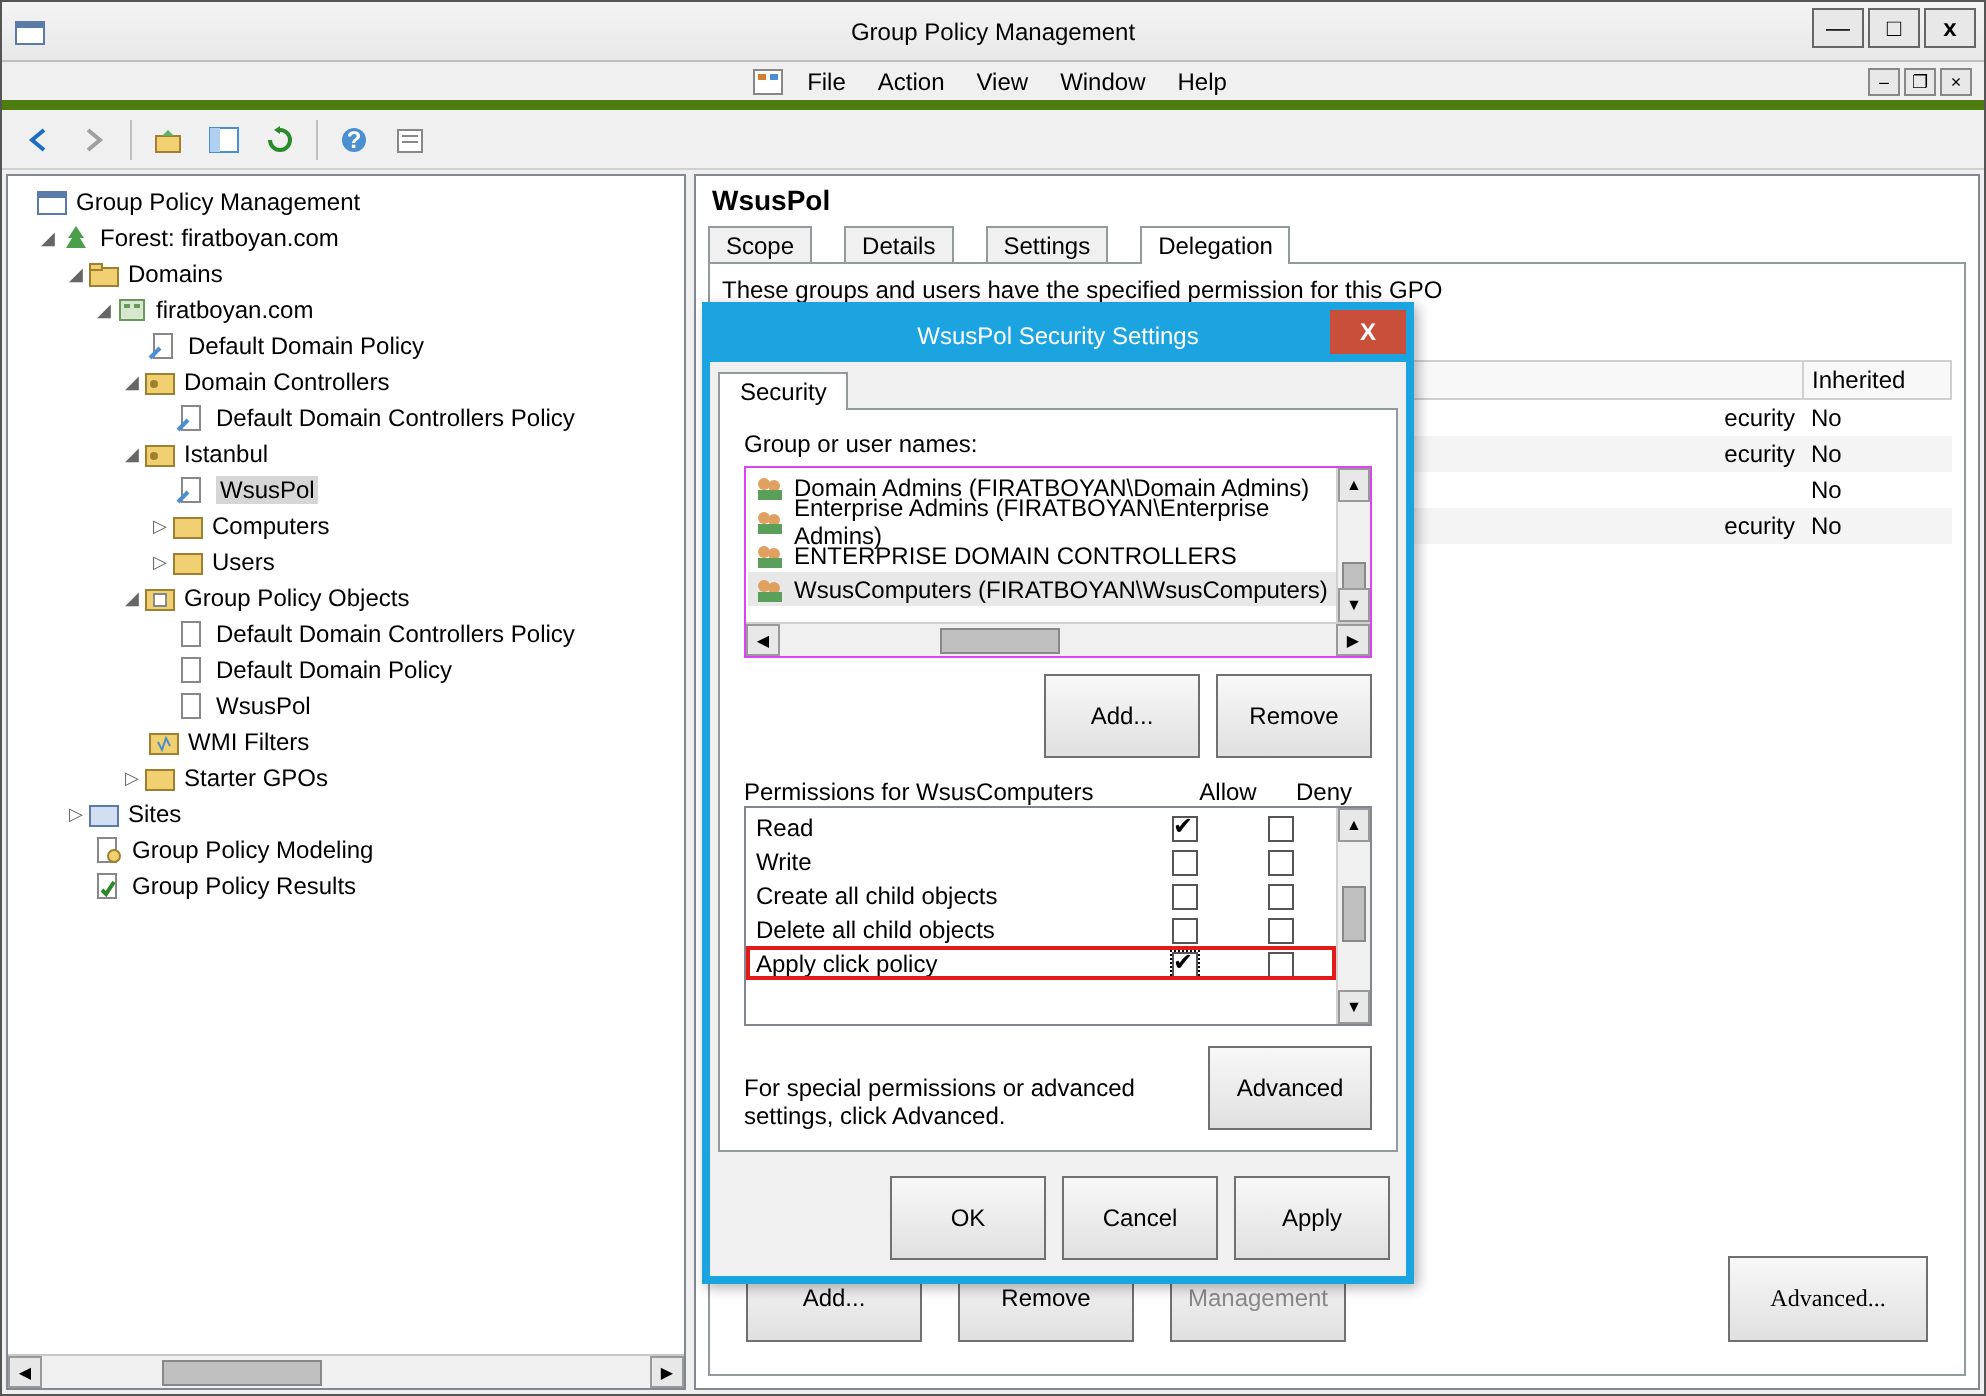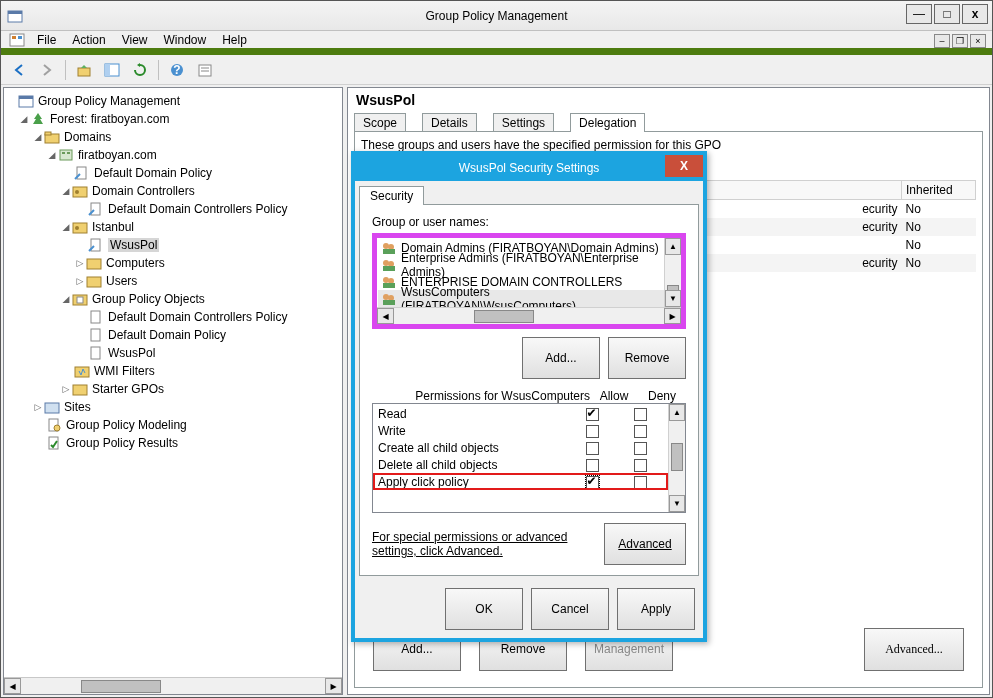--- a/index.html
+++ b/index.html
@@ -4,21 +4,21 @@
 <style>
 * { box-sizing: border-box; font-family: "Segoe UI", Tahoma, sans-serif; font-size: 12px; }
 body { margin: 0; background: #fff; }
 .window { width: 993px; height: 698px; border: 1px solid #555; background: #f0f0f0; position: relative; overflow: hidden; }
 .titlebar { height: 30px; background: linear-gradient(#f4f4f4,#e8e8e8); border-bottom: 1px solid #c0c0c0; display: flex; align-items: center; position: relative; }
 .titlebar-icon { width: 16px; height: 16px; margin: 0 6px; }
 .titlebar-title { position: absolute; left: 0; right: 0; text-align: center; font-size: 12px; }
 .win-btns { position: absolute; right: 4px; top: 3px; display: flex; gap: 2px; }
 .win-btn { width: 26px; height: 20px; border: 1px solid #666; background: #e8e8e8; display: flex; align-items: center; justify-content: center; font-size: 12px; font-family: Arial; }
 .win-btn.close { font-weight: bold; }
-.menubar { height: 24px; background: #f0f0f0; border-bottom: 7px solid #4d7c0f; display: flex; align-items: center; padding: 0 4px; position: relative; }
+.menubar { height: 24px; background: #f0f0f0; border-bottom: 5px solid #4d7c0f; display: flex; align-items: center; padding: 0 4px; position: relative; justify-content: center; }
 .menu-icon { width: 16px; height: 16px; margin: 0 4px; }
 .menu-item { padding: 2px 8px; }
 .mdi-btns { position: absolute; right: 6px; top: 3px; display: flex; gap: 2px; }
 .mdi-btn { width: 16px; height: 14px; border: 1px solid #888; background: #e8e8e8; font-size: 9px; display:flex; align-items:center; justify-content:center; }
 .toolbar { height: 30px; background: #f0f0f0; border-bottom: 1px solid #d0d0d0; display: flex; align-items: center; padding: 0 6px; gap: 4px; }
 .tb-btn { width: 24px; height: 24px; display: flex; align-items: center; justify-content: center; }
 .tb-sep { width: 1px; height: 20px; background: #c0c0c0; margin: 0 2px; }
 .content { display: flex; height: calc(100% - 84px); }
 .tree-pane { width: 340px; background: #fff; border: 1px solid #828790; margin: 2px; overflow: auto; padding: 4px 0; position:relative; }
 .tree-pane .hscroll { position:absolute; bottom:0; left:0; right:0; height:17px; background:#f0f0f0; border-top:1px solid #c8c8c8; display:flex; }
@@ -46,48 +46,48 @@
 .btn.disabled { color:#888; }
 .btn.wide { min-width:100px;font-family:Liberation Serif, serif; }
 
 .dialog { position:absolute; left:350px; top:150px; width:356px; border:4px solid #1ca4e0; background:#f0f0f0; box-shadow:2px 2px 6px rgba(0,0,0,0.3); z-index:10; }
 .dialog-title { height:26px; background:#1ca4e0; color:#fff; display:flex; align-items:center; justify-content:center; font-size:12px; position:relative; }
 .dialog-close { position:absolute; right:0; top:0; width:38px; height:22px; background:#c94f3a; color:#fff; display:flex; align-items:center; justify-content:center; font-weight:bold; }
 .dialog-body { padding:4px; }
 .dlg-tab { display:flex; }
 .dlg-tab span { border:1px solid #919b9c; border-bottom:none; padding:2px 10px; background:#fff; position:relative; top:1px; }
 .dlg-page { border:1px solid #919b9c; background:#fff; padding:10px 12px; }
-.groupbox { border:5px solid #d946ef; height:96px; position:relative; }
+.groupbox { border:1px solid #d946ef; height:96px; position:relative; }
 .gb-list { position:absolute; left:1px; top:1px; right:17px; bottom:17px; overflow:hidden; }
 .gb-row { display:flex; align-items:center; height:17px; padding:0 3px; }
 .gb-row .usricon { width:16px; height:14px; margin-right:4px; }
 .gb-row.sel { background:#e8e8e8; }
 .gb-scroll-v { position:absolute; right:0; top:0; width:17px; bottom:17px; background:#f0f0f0; border-left:1px solid #d0d0d0; }
 .gb-scroll-v .arrow { height:17px; border:1px solid #999; background:#e8e8e8; display:flex; align-items:center; justify-content:center; font-size:8px; }
 .gb-scroll-v .thumb { height:20px; background:#c0c0c0; border:1px solid #888; margin:30px 2px 0 2px; }
 .gb-hscroll { position:absolute; left:0; right:0; bottom:0; height:17px; background:#f0f0f0; border-top:1px solid #d0d0d0; display:flex; }
 .gb-hscroll .arrow { width:17px; border:1px solid #999; background:#e8e8e8; display:flex; align-items:center; justify-content:center; font-size:8px; }
 .gb-hscroll .track { flex:1; position:relative; }
 .gb-hscroll .thumb { position:absolute; left:80px; top:2px; width:60px; height:13px; background:#c0c0c0; border:1px solid #888; }
 .dlg-btn-row { display:flex; gap:8px; justify-content:flex-end; margin:8px 0 10px 0; }
 .perm-head { display:flex; }
-.perm-head .lbl { flex:1;text-align:right; }
+.perm-head .lbl { flex:1; }
 .perm-head .col { width:48px; text-align:center; }
 .perm-table { border:1px solid #828790; height:110px; position:relative; }
 .perm-body { position:absolute; left:1px; top:1px; right:17px; bottom:1px; }
 .perm-row { display:flex; align-items:center; height:17px; padding:0 4px; }
 .perm-row .plabel { flex:1; }
 .perm-row .pchk { width:48px; text-align:center; }
 .chk { width:13px; height:13px; border:1px solid #555; display:inline-block; background:#fff; vertical-align:middle; position:relative; }
 .chk.checked::after { content:"✔"; position:absolute; left:0; top:-3px; font-size:12px; }
 .highlight { position:absolute; border:2px solid #e21a1a; }
 .perm-scroll-v { position:absolute; right:0; top:0; width:17px; bottom:0; background:#f0f0f0; border-left:1px solid #d0d0d0; }
 .perm-scroll-v .arrow { height:17px; border:1px solid #999; background:#e8e8e8; display:flex; align-items:center; justify-content:center; font-size:8px; }
 .perm-scroll-v .thumb { height:28px; background:#c0c0c0; border:1px solid #888; margin:22px 2px 0 2px; }
-.adv-row { display:flex; align-items:center; gap:2px; margin-top:10px;text-decoration:underline; }
+.adv-row { display:flex; align-items:flex-end; gap:2px; margin-top:10px; }
 .adv-row .txt { flex:1; }
 .dlg-footer { display:flex; gap:8px; justify-content:flex-end; padding:8px; }
 svg { display:block; }
 </style>
 </head>
 <body>
 
 <div class="window">
 
   <div class="titlebar">

